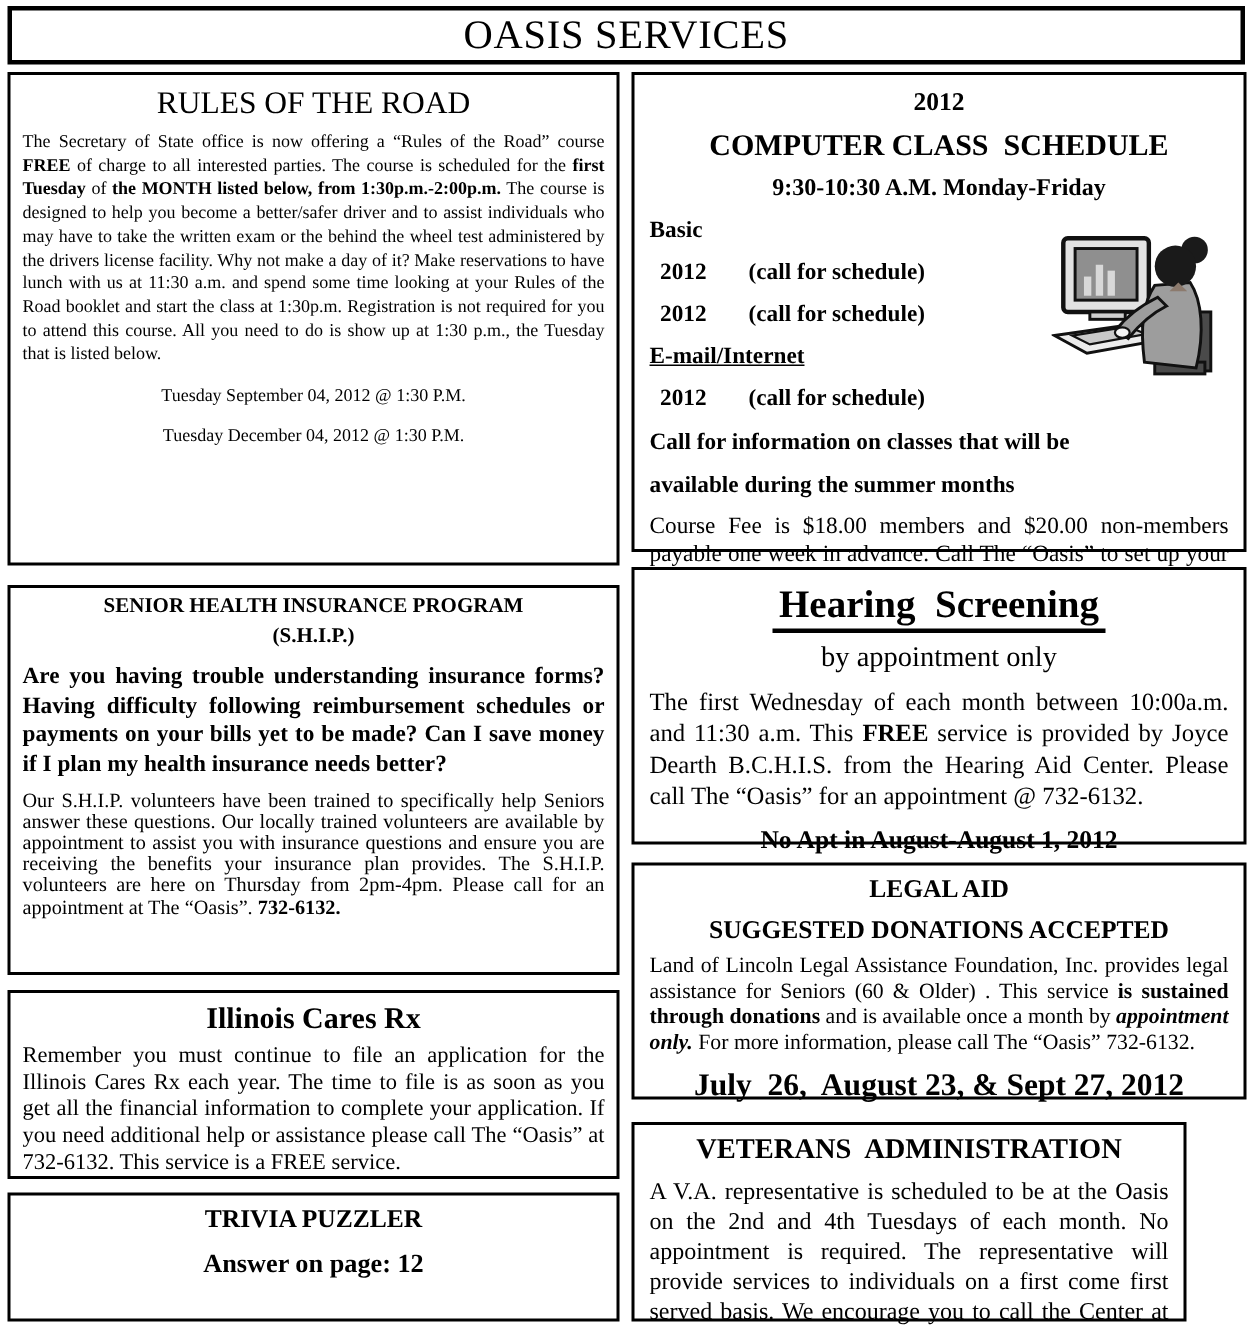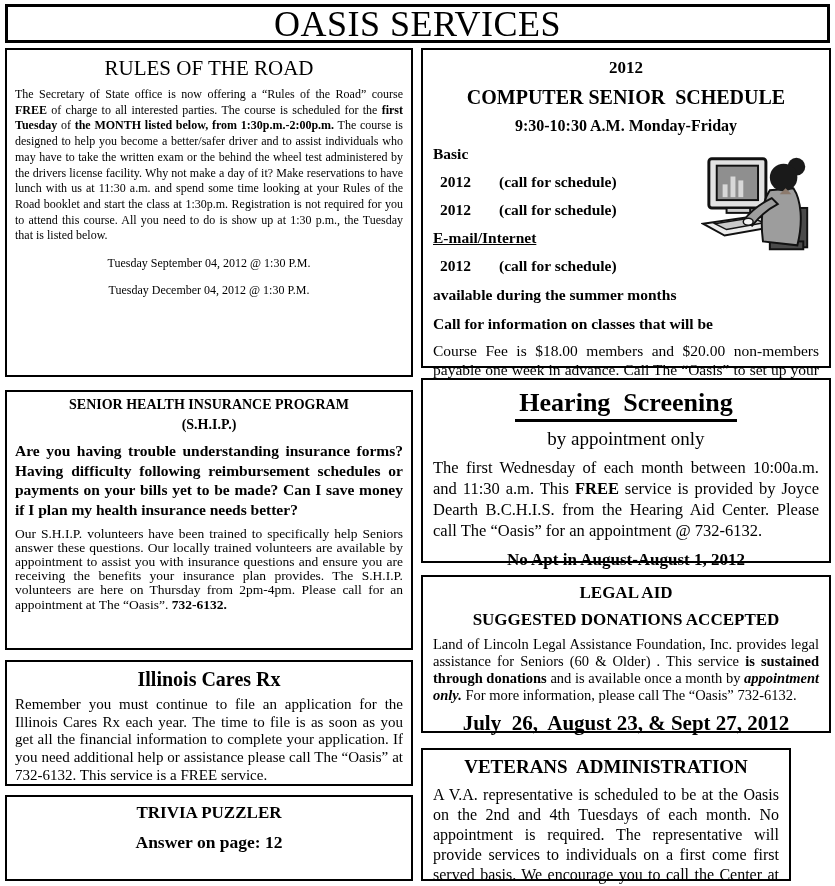--- a/index.html
+++ b/index.html
@@ -1,21 +1,21 @@
 <!DOCTYPE html>
 <html><head>
 <meta charset="utf-8">
 <style>
   html,body { margin:0; padding:0; background:#fff; }
   body { width:835px; height:886px; font-family:"Liberation Serif", serif; color:#000; }
   .page { position:relative; width:835px; height:886px; background:#fff; overflow:hidden; }
   .box { position:absolute; border:2px solid #000; background:#fff; box-sizing:border-box; }
   .header-box { left:5px; top:4px; width:825px; height:39px; border:3px solid #000;
                 display:flex; align-items:center; justify-content:center; }
-  .page-title { font-size:36px; letter-spacing:0.5px; }
+  .page-title { font-size:27px; letter-spacing:0.5px; }
 
   
   .rules-box    { left:5px;  top:48px;  width:408px; height:329px; padding:4px 8px; }
   .ship-box     { left:5px;  top:390px; width:408px; height:260px; padding:3px 8px; }
   .illinois-box { left:5px;  top:660px; width:408px; height:126px; padding:2px 8px; }
   .trivia-box   { left:5px;  top:795px; width:408px; height:86px;  padding:6px 8px; }
 
   
   .computer-box { left:421px; top:48px;  width:410px; height:320px; padding:4px 10px; }
   .hearing-box  { left:421px; top:378px; width:410px; height:185px; padding:4px 10px; }
@@ -95,38 +95,38 @@
     <div class="illinois-body just">Remember you must continue to file an application for the Illinois Cares Rx each year.  The time to file is as soon as you get all the financial information to complete your application. If you need additional help or assistance please call The “Oasis” at 732-6132.  This service is a FREE service.</div>
   </div>
 
   <div class="box trivia-box">
     <div class="trivia-title center">TRIVIA PUZZLER</div>
     <div class="trivia-line center">Answer on page: 12</div>
   </div>
 
   <div class="box computer-box">
     <div class="comp-year center">2012</div>
-    <div class="comp-title center pre">COMPUTER SENIOR  SCHEDULE</div>
+    <div class="comp-title center pre">COMPUTER CLASS  SCHEDULE</div>
     <div class="comp-time center">9:30-10:30 A.M. Monday-Friday</div>
     <div class="comp-label">Basic</div>
     <div class="comp-row">
       <span>2012</span>
       <span>(call for schedule)</span>
     </div>
     <div class="comp-row">
       <span>2012</span>
       <span>(call for schedule)</span>
     </div>
     <div class="comp-label comp-label-underline">E-mail/Internet</div>
     <div class="comp-row">
       <span>2012</span>
       <span>(call for schedule)</span>
     </div>
+    <div class="comp-note">Call for information on classes that will be</div>
     <div class="comp-note">available during the summer months</div>
-    <div class="comp-note">Call for information on classes that will be</div>
     <div class="comp-fee just">Course Fee is $18.00 members and $20.00 non-members payable one week in advance.  Call The “Oasis” to set up your class time 732-6132.</div>
 
     <svg class="clipart" viewBox="0 0 120 112" aria-hidden="true">
 
       <rect x="92" y="58" width="16" height="40" fill="#4a4a4a" stroke="#111" stroke-width="2"></rect>
       <rect x="70" y="92" width="34" height="8" fill="#4a4a4a" stroke="#111" stroke-width="2"></rect>
 
       <rect x="8" y="8" width="58" height="50" rx="3" fill="#e2e2e2" stroke="#111" stroke-width="3"></rect>
       <rect x="16" y="15" width="42" height="35" fill="#8f8f8f" stroke="#111" stroke-width="2"></rect>
       <rect x="22" y="34" width="5" height="13" fill="#d8d8d8"></rect>

